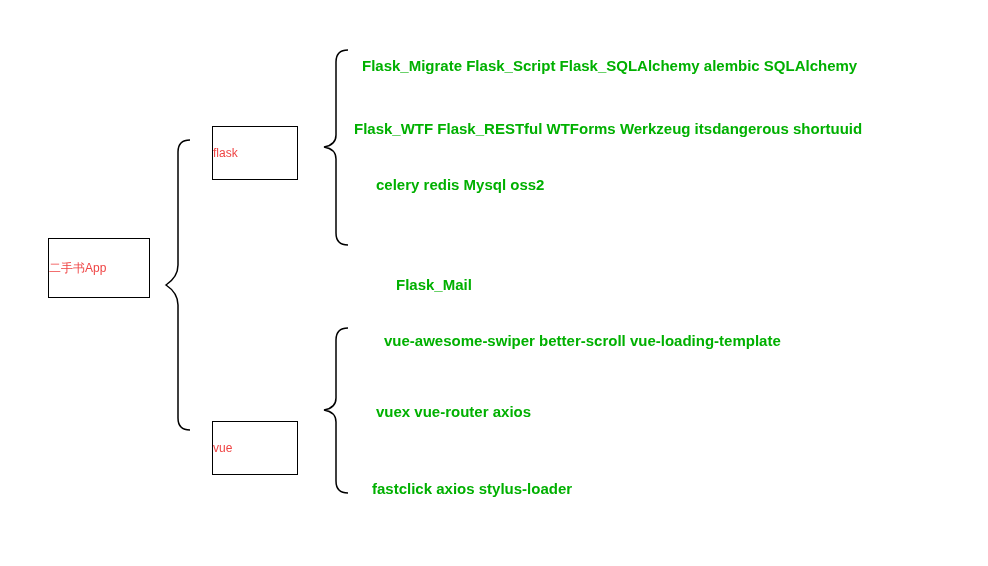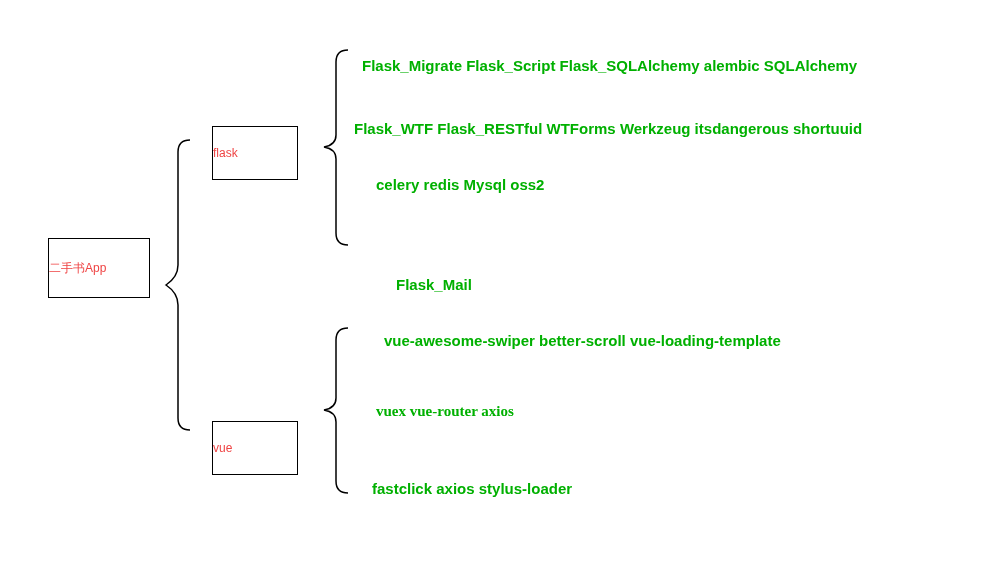--- a/index.html
+++ b/index.html
@@ -49,21 +49,21 @@
 <div class="box" style="left:212px; top:384px; width:84px; height:52px;margin-top:37px;">
   <span>vue</span>
 </div>
 
 <div class="green-text" style="left:362px; top:57px;">Flask_Migrate   Flask_Script  Flask_SQLAlchemy  alembic  SQLAlchemy</div>
 <div class="green-text" style="left:354px; top:120px;">Flask_WTF  Flask_RESTful  WTForms  Werkzeug  itsdangerous   shortuuid</div>
 <div class="green-text" style="left:376px; top:176px;">celery  redis  Mysql  oss2</div>
 <div class="green-text" style="left:396px; top:232px;margin-top:44px;">Flask_Mail</div>
 
 <div class="green-text" style="left:362px; top:332px;margin-left:22px;">vue-awesome-swiper  better-scroll   vue-loading-template</div>
-<div class="green-text" style="left:376px; top:403px;font-family:Liberation Serif, serif;">vuex    vue-router  axios</div>
+<div class="green-text" style="left:376px; top:403px;">vuex    vue-router  axios</div>
 <div class="green-text" style="left:372px; top:480px;">fastclick   axios    stylus-loader</div>
 
 <svg class="brace" style="left:162px; top:140px;" width="40" height="290">
   <path d="M28 0 Q16 0 16 12 L16 125 Q16 137 4 145 Q16 153 16 165 L16 278 Q16 290 28 290" fill="none" stroke="#000" stroke-width="1.5"></path>
 </svg>
 
 <svg class="brace" style="left:320px; top:50px;" width="40" height="195">
   <path d="M28 0 Q16 0 16 12 L16 85 Q16 95 4 97 Q16 99 16 109 L16 183 Q16 195 28 195" fill="none" stroke="#000" stroke-width="1.5"></path>
 </svg>
 

